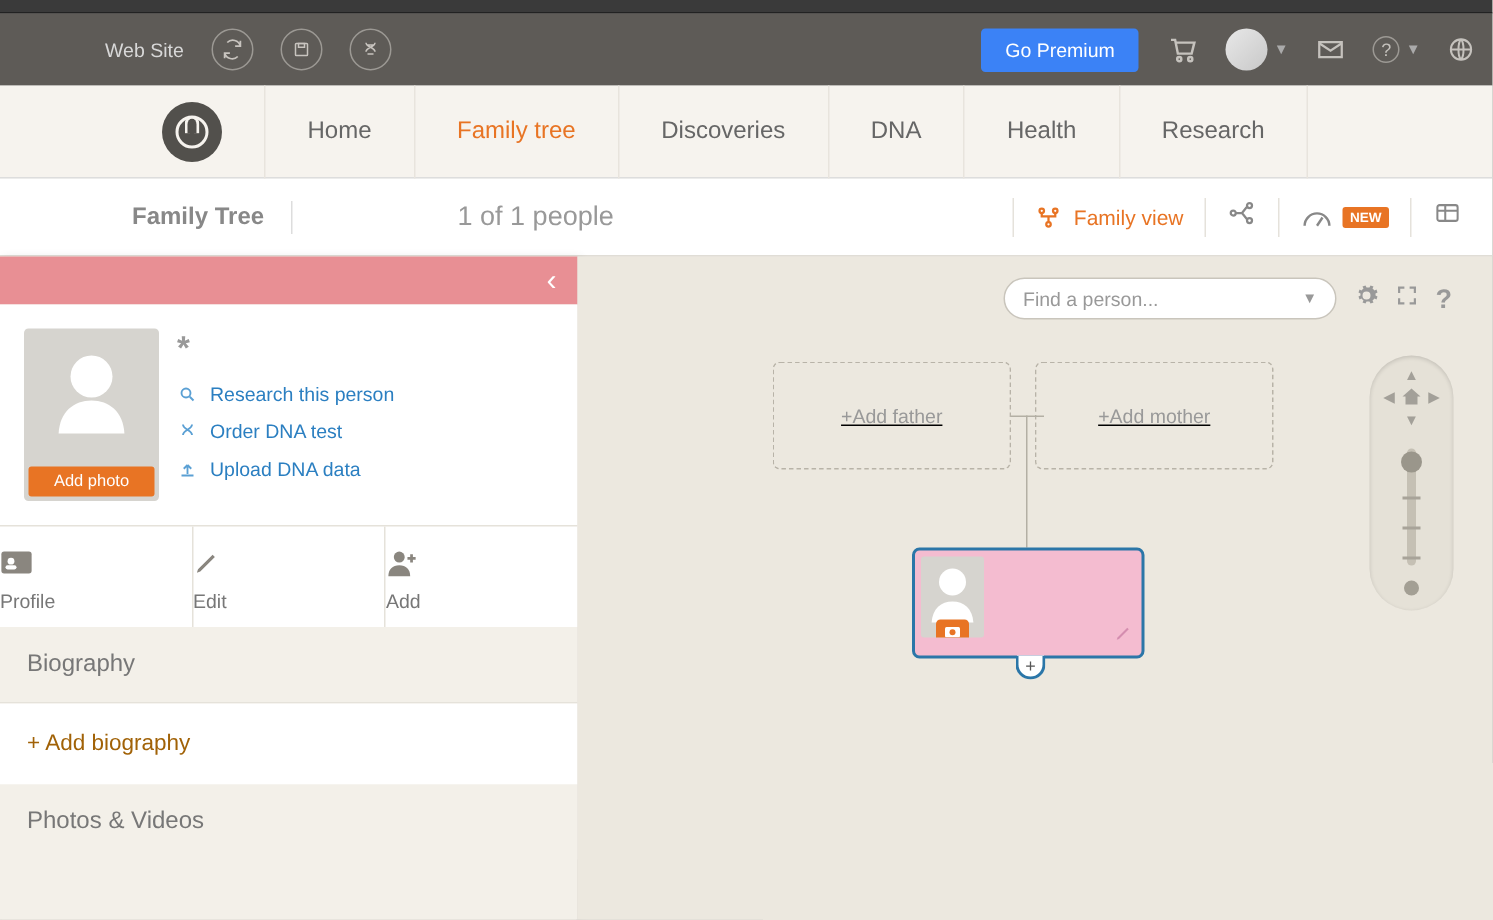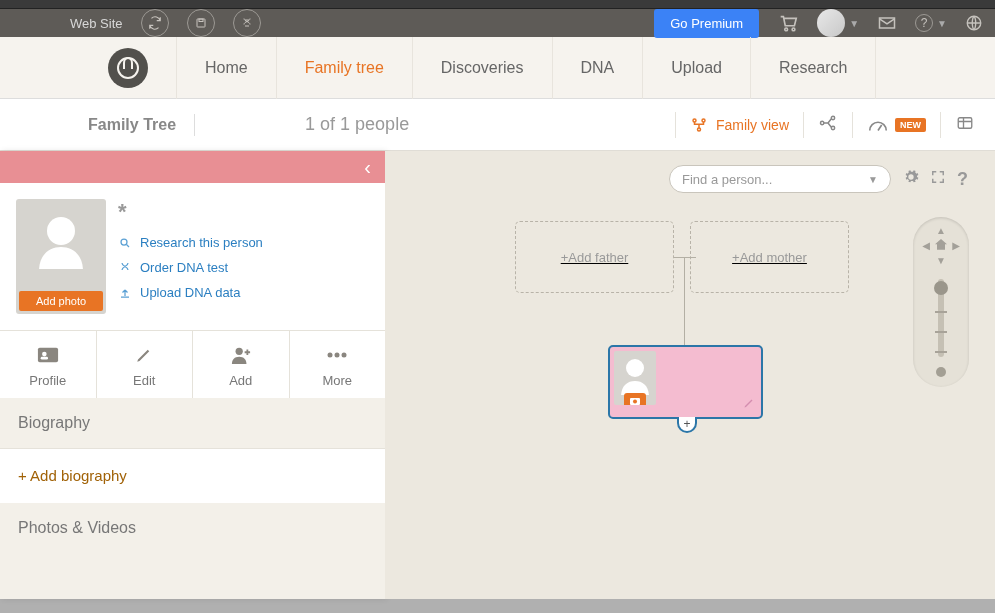--- a/index.html
+++ b/index.html
@@ -1,18 +1,18 @@
 <!DOCTYPE html>
 <html><head>
   <meta charset="utf-8">
   <style>
     * { margin: 0; padding: 0; box-sizing: border-box; font-family: Arial, Helvetica, sans-serif; }
     body { background: #b0b0b0; width: 995px; height: 613px; overflow: hidden; }
     .topbar { height: 9px; background: #3a3a3a; border-bottom: 1px solid #222; }
-    .toolbar { background: #5e5b57; height: 28px; display: flex; padding: 0 12px; color: #d8d8d8; }
+    .toolbar { background: #5e5b57; height: 48px; display: flex; padding: 0 12px; color: #d8d8d8; }
     .toolbar-left { display: flex; align-items: center; gap: 18px; margin-left: 58px; }
     .toolbar-left .link { font-size: 13px; color: #d8d8d8; cursor: pointer; }
     .tb-iconbtn { width: 28px; height: 28px; border: 1.5px solid #9c9994; border-radius: 50%; display: flex; align-items: center; justify-content: center; cursor: pointer; color: #c8c4bf; }
     .toolbar-right { margin-left: auto; display: flex; align-items: center; gap: 18px; }
     .premium-btn { background: #3b82f6; color: #fff; padding: 7px 16px; border-radius: 3px; font-size: 13px; border: none; cursor: pointer; }
     .cart-icon, .mail-icon, .help-icon2, .globe-icon { color: #c5c2bd; cursor: pointer; display: flex; align-items: center; }
     .avatar-sm { width: 28px; height: 28px; background: linear-gradient(135deg, #e8e8e8, #c8c8c8); border-radius: 50%; display: inline-block; }
     .chev { font-size: 10px; color: #aaa; margin-left: 4px; }
 
     .mainnav { background: #f6f3ee; height: 62px; display: flex; align-items: center; padding-left: 108px; border-bottom: 1px solid #ddd; }
@@ -40,21 +40,21 @@
     .profile-row { display: flex; padding: 16px; gap: 12px; background: #fff; }
     .prof-img { width: 90px; height: 115px; background: #d6d4cf; border-radius: 3px; position: relative; display: flex; align-items: flex-end; justify-content: center; overflow: hidden; }
     .silhouette { position: absolute; top: 10px; width: 60px; height: 60px; }
     .addphoto { position: absolute; bottom: 3px; left: 3px; right: 3px; background: #e87424; color: #fff; font-size: 11px; text-align: center; padding: 4px 0; border-radius: 2px; }
     .prof-details { flex: 1; }
     .star { font-size: 22px; color: #999; font-weight: bold; }
     .det-link { display: flex; align-items: center; gap: 8px; color: #2b7fc1; font-size: 13px; margin-top: 10px; cursor: pointer; }
     .det-icon { color: #5ba0d4; width: 14px; display: flex; justify-content: center; }
 
     .action-row { display: flex; background: #fff; border-top: 1px solid #e5e2da; }
-    .action-cell { flex: 1; display: flex; flex-direction: column; align-items: center; justify-content: center; padding: 12px 0 10px; border-right: 1px solid #e5e2da; cursor: pointer; gap: 6px; }
+    .action-cell { flex: 1; display: flex; flex-direction: column; justify-content: center; padding: 12px 0 10px; border-right: 1px solid #e5e2da; cursor: pointer; gap: 6px; }
     .action-cell:last-child { border-right: none; }
     .action-icon { color: #8a867f; font-size: 20px; height: 24px; display: flex; align-items: center; }
     .action-label { font-size: 13px; color: #777; }
 
     .section-hdr { background: #f3f0e9; padding: 16px 18px; font-size: 16px; color: #777; border-bottom: 1px solid #e5e2da; }
     .section-body { background: #fff; padding: 18px; }
     .addbio { color: #a16207; font-size: 15px; cursor: pointer; }
 
     .tree-area { flex: 1; position: relative; background: #ece8df; }
     .tree-topbar { position: absolute; top: 14px; left: 0; right: 0; display: flex; align-items: center; padding: 0 12px; gap: 12px; }
@@ -141,21 +141,21 @@
 </div>
 
 <div class="mainnav">
   <div class="logo">
       <div class="logo-inner"></div>
     </div>
   <div class="nav-item">Home</div>
   <div class="nav-item active">Family tree</div>
   <div class="nav-item">Discoveries</div>
   <div class="nav-item">DNA</div>
-  <div class="nav-item">Upload</div>
+  <div class="nav-item">Health</div>
   <div class="nav-item">Research</div>
 </div>
 
 <div class="subbar">
   <span class="subbar-title">Family Tree</span>
   <span class="sep"></span>
   <span class="people-ct">1 of 1 people</span>
   <div class="subbar-right">
     <span class="vsep"></span>
     <div class="fv-btn">
@@ -258,30 +258,20 @@
       <div class="action-cell">
         <span class="action-icon">
             <svg width="22" height="20" viewBox="0 0 24 22" fill="#8a867f">
               <circle cx="10" cy="7" r="4"></circle>
               <path d="M2 21c0-5 3-8 8-8s8 3 8 8H2z"></path>
               <path d="M19 5v6M16 8h6" stroke="#8a867f" stroke-width="2"></path>
             </svg>
           </span>
         <span class="action-label">Add</span>
       </div>
-      <div class="action-cell">
-        <span class="action-icon">
-            <svg width="22" height="8" viewBox="0 0 22 8" fill="#8a867f">
-              <circle cx="4" cy="4" r="2.5"></circle>
-              <circle cx="11" cy="4" r="2.5"></circle>
-              <circle cx="18" cy="4" r="2.5"></circle>
-            </svg>
-          </span>
-        <span class="action-label">More</span>
-      </div>
     </div>
     <div class="section-hdr">Biography</div>
     <div class="section-body">
       <span class="addbio">+ Add biography</span>
     </div>
     <div class="section-hdr" style="border-bottom:none;">Photos &amp; Videos</div>
   </div>
 
   <div class="tree-area">
     <div class="tree-topbar">

